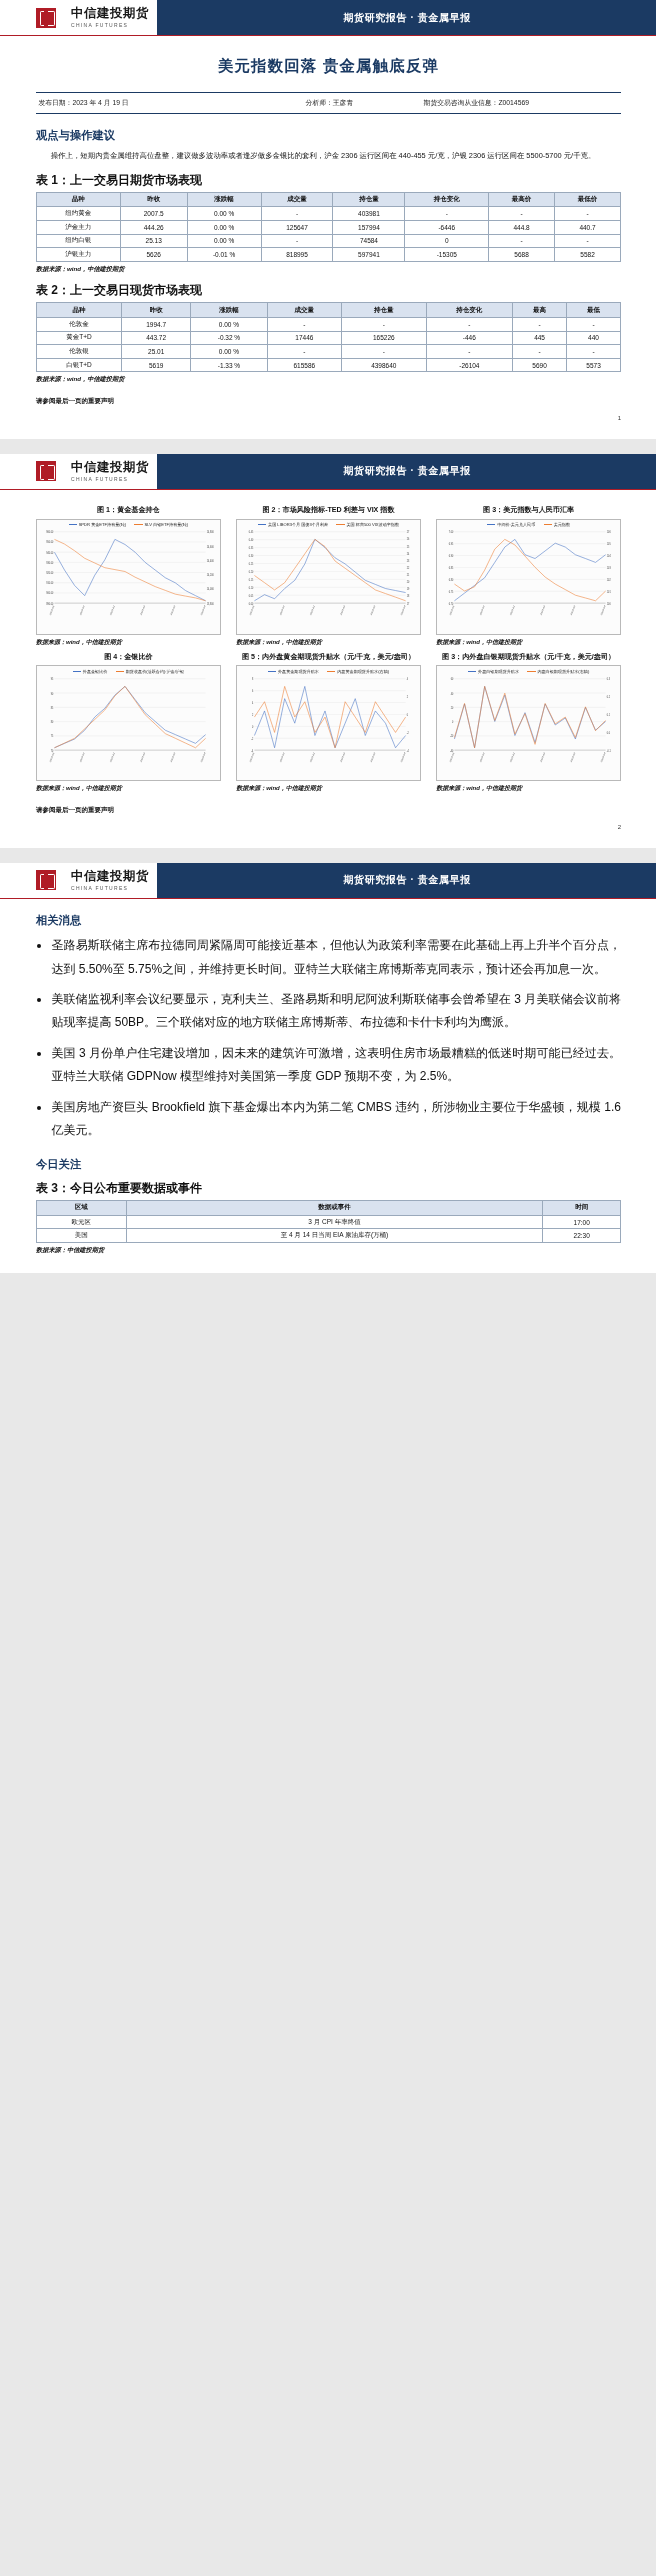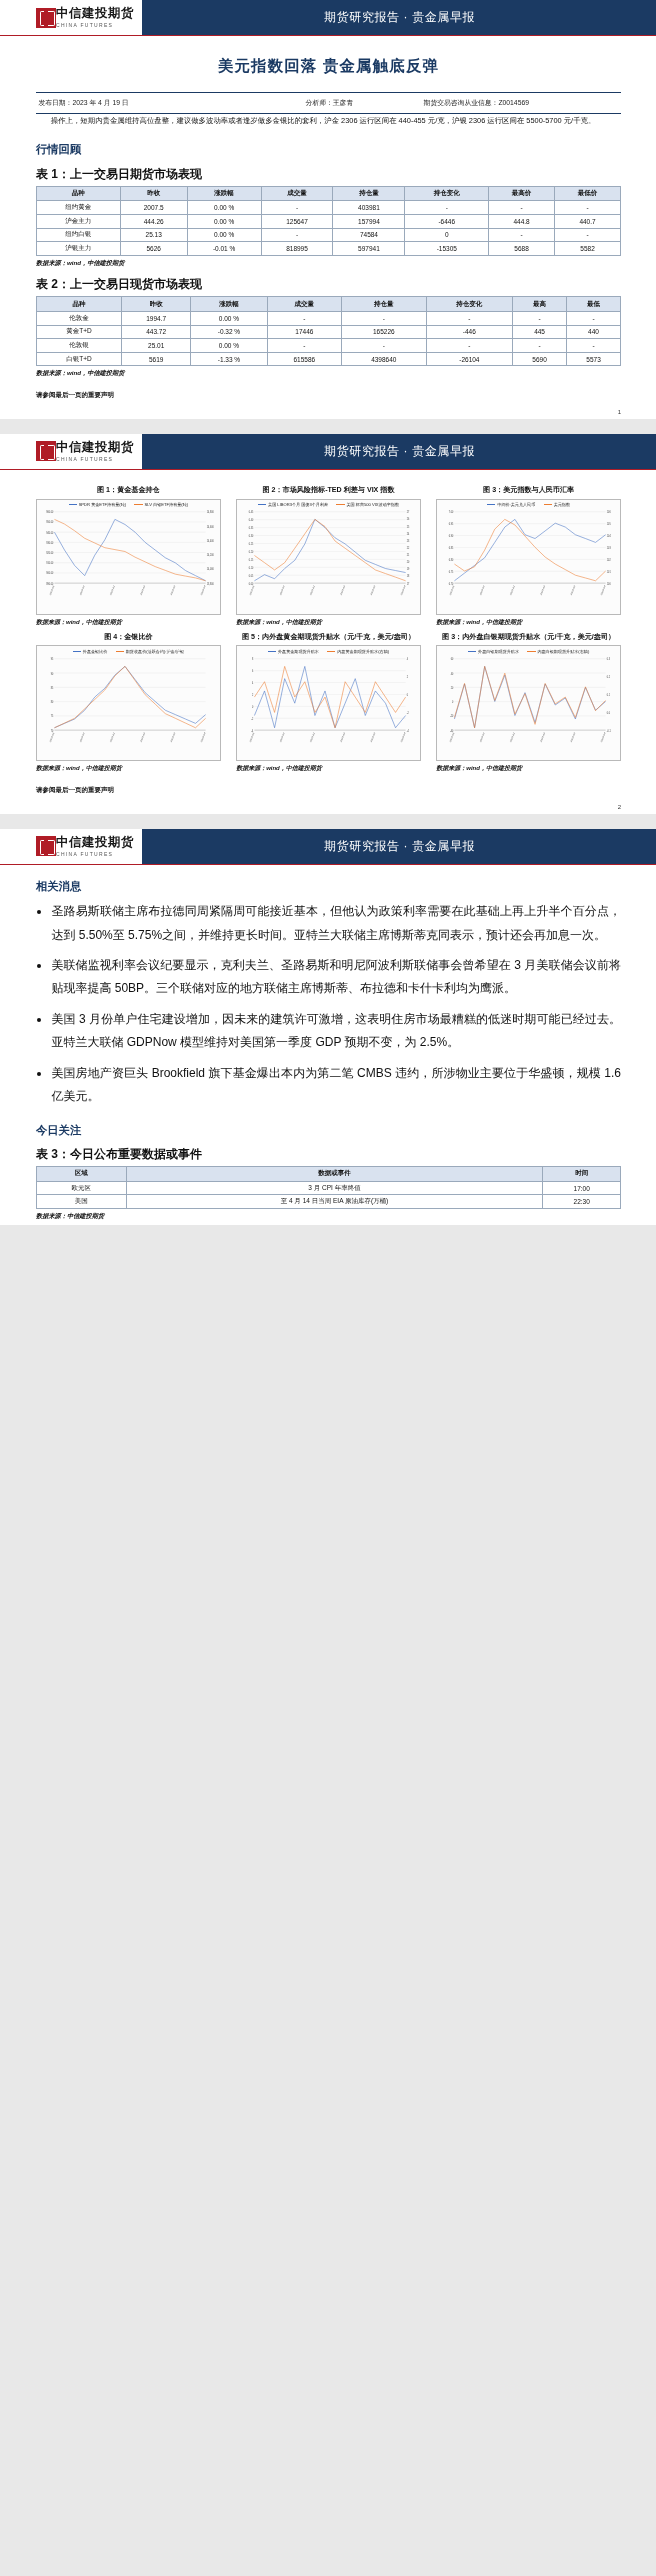--- a/index.html
+++ b/index.html
@@ -9,34 +9,34 @@
     font-family: "Liberation Sans", sans-serif;
     width: 657px;
   }
   .page {
     width: 657px;
     background: #ffffff;
     position: relative;
     padding: 0;
     margin-bottom: 15.4px;
   }
-  .page-inner { padding: 0 36px 4px 36px; }
+  .page-inner { padding: 0 36px 18px 36px; }
 
   
   .hdr {
     display: flex;
     align-items: stretch;
     height: 36px;
     border-bottom: 1.8px solid #b01c26;
   }
   .hdr-logo {
     display: flex;
     align-items: center;
     padding: 2.4px 8.3px 2.4px 36px;
-    gap: 0;
+    gap: 15px;
     flex: 0 0 auto;
   }
   .logo-mark {
     width: 20px; height: 20px;
     background: #b01c26;
     position: relative;
     flex: 0 0 auto;
   }
   .logo-mark:before {
     content: "";
@@ -66,22 +66,22 @@
     letter-spacing: 1.3px;
     margin-top: 1.2px;
   }
   .hdr-bar {
     flex: 1 1 auto;
     background: #1b3a63;
     display: flex;
     align-items: center;
     justify-content: center;
     color: #ffffff;
-    font-size: 12px;
-    font-weight: normal;
+    font-size: 10px;
+    font-weight: bold;
     letter-spacing: 0.6px;
   }
 
   
   .doc-title {
     text-align: center;
     font-size: 15.4px;
     font-weight: bold;
     color: #1b3a63;
     letter-spacing: 1.2px;
@@ -235,23 +235,23 @@
 
   <div class="page-inner">
     <div class="doc-title">美元指数回落 贵金属触底反弹</div>
 
     <div class="meta-row">
       <span>发布日期：2023 年 4 月 19 日</span>
       <span>分析师：王彦青</span>
       <span>期货交易咨询从业信息：Z0014569</span>
     </div>
 
+    <div class="sec-h">观点与操作建议</div>
     <p class="para">操作上，短期内贵金属维持高位盘整，建议做多波动率或者逢岁做多金银比的套利，沪金 2306 运行区间在 440-455 元/克，沪银 2306 运行区间在 5500-5700 元/千克。</p>
 
-    <div class="sec-h">行情回顾</div>
 
     <div class="tbl-cap">表 1：上一交易日期货市场表现</div>
     <table class="data">
       <thead>
           <tr id="t1head">
             <th>品种</th>
             <th>昨收</th>
             <th>涨跌幅</th>
             <th>成交量</th>
             <th>持仓量</th>

